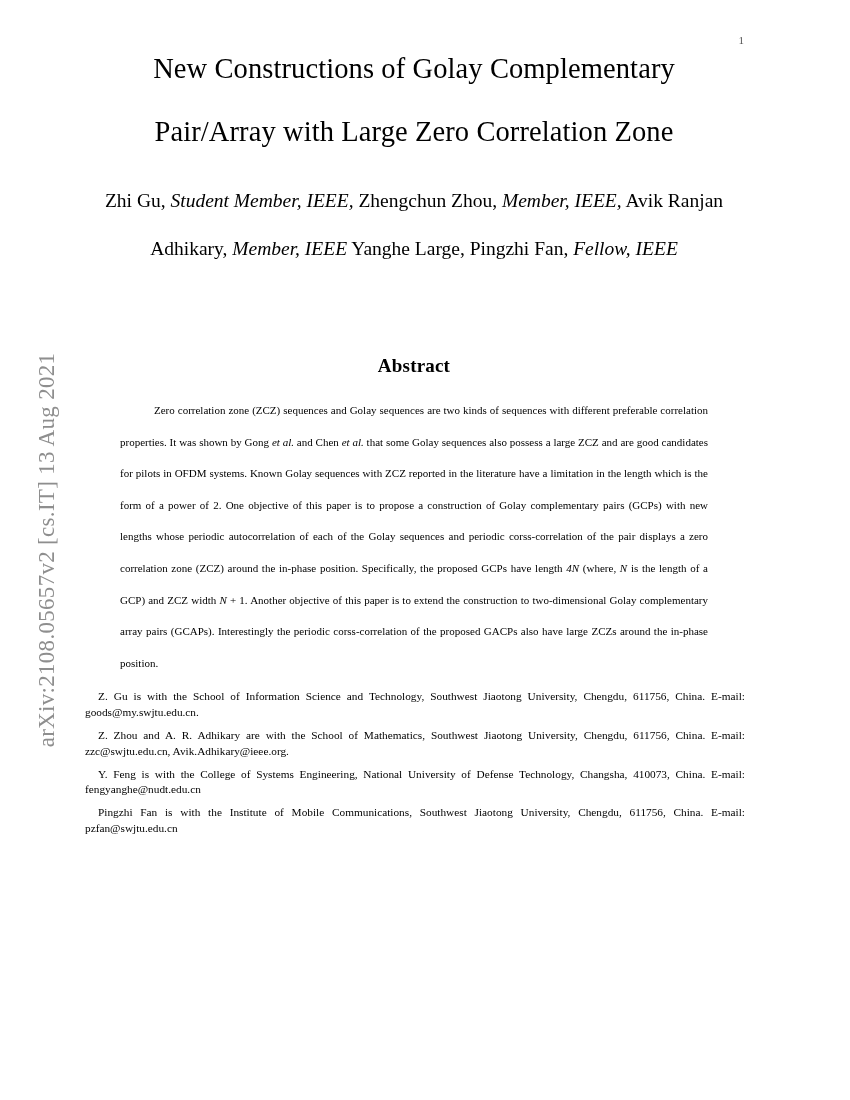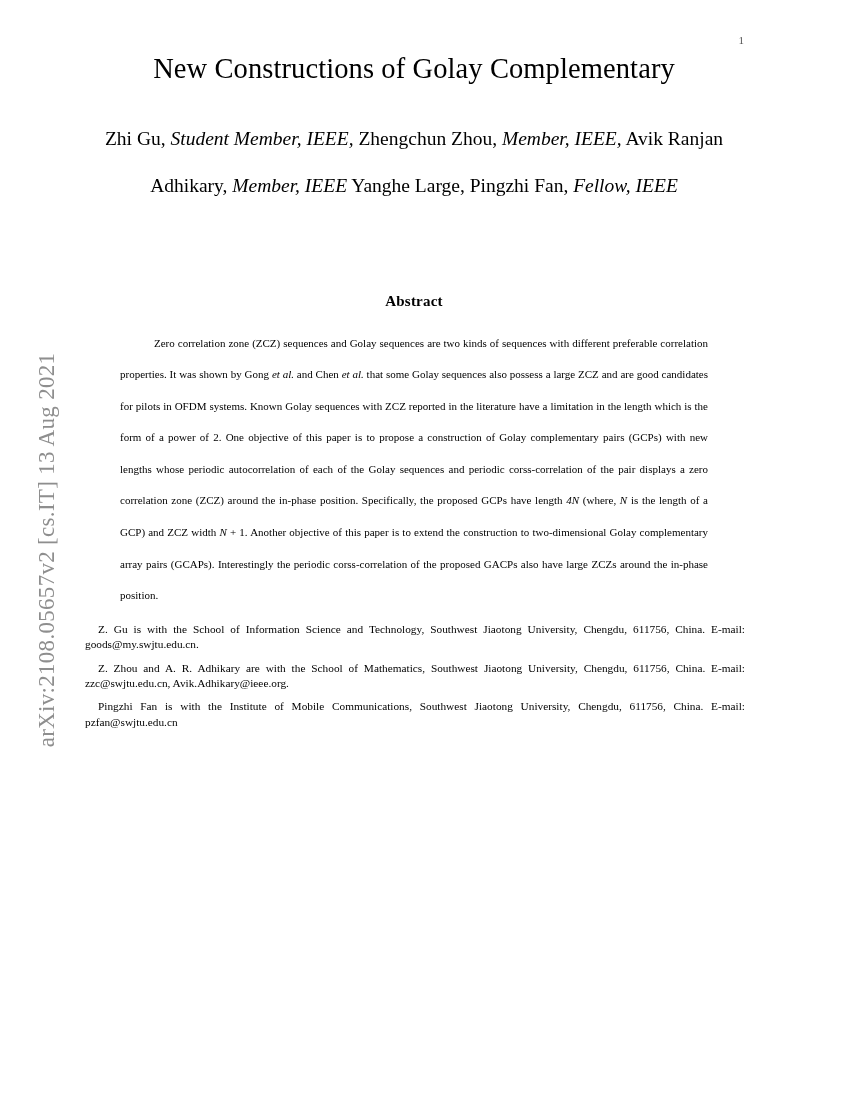--- a/index.html
+++ b/index.html
@@ -82,21 +82,21 @@
   #authors .aline + .aline {
     margin-top: 28px;
   }
   #authors i {
     font-style: italic;
   }
 
   
   .section-head {
     text-align: center;
-    font-size: 15px;
+    font-size: 19px;
     font-weight: bold;
     letter-spacing: 0.2px;
   }
   #abstract-head { margin-top: 97px; }
   #index-head { margin-top: 38px; }
 
   
   #abstract-body {
     margin: 0 auto;
     margin-top: 18px;
@@ -140,32 +140,34 @@
 <div id="page">
 
   <div id="arxiv-stamp">arXiv:2108.05657v2  [cs.IT]  13 Aug 2021</div>
 
   <div id="page-number">1</div>
 
   <div id="content">
 
     <div id="title">
       <span class="tline">New Constructions of Golay Complementary</span>
+      <span class="tline">Pair/Array with Large Zero Correlation Zone</span>
     </div>
 
     <div id="authors">
       <span class="aline"><span>Zhi Gu, </span><i>Student Member, IEEE,</i><span> Zhengchun Zhou, </span><i>Member, IEEE,</i><span> Avik Ranjan</span></span>
       <span class="aline"><span>Adhikary, </span><i>Member, IEEE</i><span> Yanghe Large, Pingzhi Fan, </span><i>Fellow, IEEE</i></span>
     </div>
 
     <div class="section-head" id="abstract-head">Abstract</div>
 
     <div id="abstract-body"><span>Zero correlation zone (ZCZ) sequences and Golay sequences are two kinds of sequences with different preferable correlation properties. It was shown by Gong </span><span class="etal">et al.</span><span> and Chen </span><span class="etal">et al.</span><span> that some Golay sequences also possess a large ZCZ and are good candidates for pilots in OFDM systems. Known Golay sequences with ZCZ reported in the literature have a limitation in the length which is the form of a power of 2. One objective of this paper is to propose a construction of Golay complementary pairs (GCPs) with new lengths whose periodic autocorrelation of each of the Golay sequences and periodic corss-correlation of the pair displays a zero correlation zone (ZCZ) around the in-phase position. Specifically, the proposed GCPs have length </span><span class="mv">4N</span><span> (where, </span><span class="mv">N</span><span> is the length of a GCP) and ZCZ width </span><span class="mv">N</span><span class="mvn"> + 1</span><span>. Another objective of this paper is to extend the construction to two-dimensional Golay complementary array pairs (GCAPs). Interestingly the periodic corss-correlation of the proposed GACPs also have large ZCZs around the in-phase position.</span></div>
 
 
     <div id="footnotes">
       <div class="footnote">Z. Gu is with the School of Information Science and Technology, Southwest Jiaotong University, Chengdu, 611756, China. E-mail: goods@my.swjtu.edu.cn.</div>
       <div class="footnote">Z. Zhou and A. R. Adhikary are with the School of Mathematics, Southwest Jiaotong University, Chengdu, 611756, China. E-mail: zzc@swjtu.edu.cn, Avik.Adhikary@ieee.org.</div>
+      <div class="footnote">Y. Feng is with the College of Systems Engineering, National University of Defense Technology, Changsha, 410073, China. E-mail: fengyanghe@nudt.edu.cn</div>
       <div class="footnote">Pingzhi Fan is with the Institute of Mobile Communications, Southwest Jiaotong University, Chengdu, 611756, China. E-mail: pzfan@swjtu.edu.cn</div>
     </div>
 
   </div>
 </div>
 
 </body></html>

